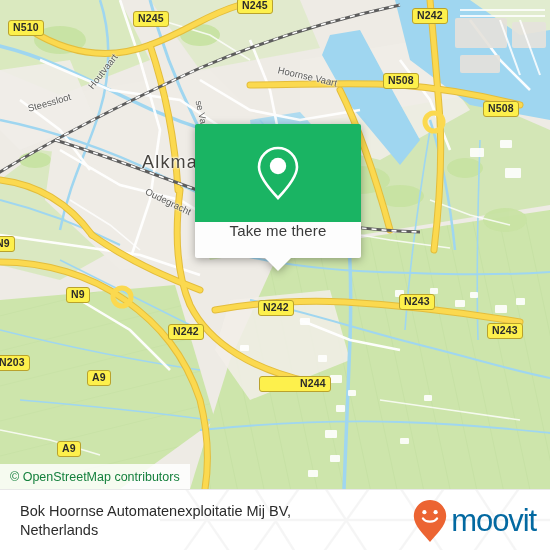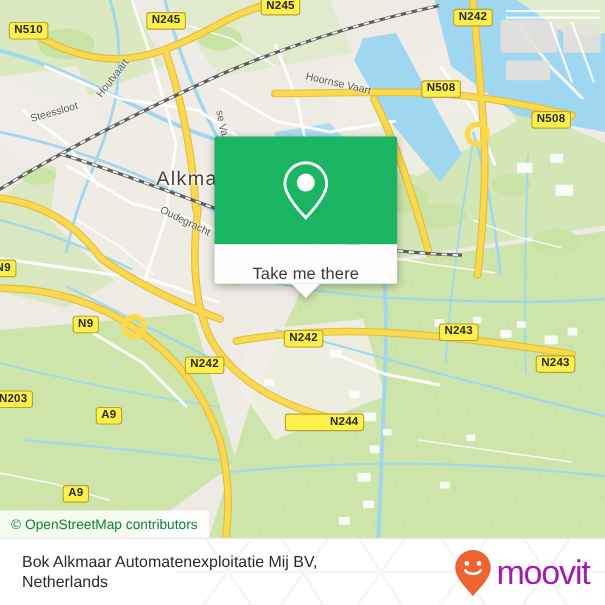--- a/index.html
+++ b/index.html
@@ -51,21 +51,21 @@
   .popup{
     position:absolute;left:195px;top:124px;width:166px;
     filter:drop-shadow(0 2px 4px rgba(0,0,0,.32));
   }
   .popup-head{
     height:98px;border-radius:2px 2px 0 0;
     display:flex;align-items:center;justify-content:center;
   }
   .popup-foot{
     height:36px;background:#fdfdfd;border-radius:0 0 2px 2px;
-    display:flex;align-items:flex-end;justify-content:center;
+    display:flex;align-items:flex-start;justify-content:center;
   }
   .popup-foot span{
     color:#3a3a3a;font-size:15px;letter-spacing:.15px;
   }
   .popup-tail{
     width:0;height:0;margin:0 auto;
     border-left:13px solid transparent;
     border-right:13px solid transparent;
     border-top:13px solid #fdfdfd;
   }
@@ -92,21 +92,21 @@
   .bottom-title{
     position:relative;z-index:2;
     margin-left:20px;width:350px;
     font-size:14.5px;color:#2b2b2b;line-height:19px;
   }
   .brand{
     position:absolute;right:14px;top:50%;transform:translateY(-50%);
     display:flex;align-items:center;gap:3px;z-index:2;
   }
   .brand-word{
-    font-size:31px;color:#a21caf;letter-spacing:-1.1px;
+    font-size:31px;color:#0369a1;letter-spacing:-1.1px;
     font-weight:normal;line-height:31px;
   }
 </style>
 </head>
 <body>
 
 <div id="app">
 
   <div class="map">
 
@@ -325,21 +325,21 @@
         <path d="M470 -10 L522 70"></path>
         <path d="M235 -10 L178 70"></path>
           <path d="M305 -10 L248 70"></path>
         <path d="M375 -10 L318 70"></path>
           <path d="M450 -10 L393 70"></path>
         <path d="M525 -10 L468 70"></path>
         <path d="M160 30 L550 30"></path>
       </g>
     </svg>
 
-    <div class="bottom-title">Bok Alkmaar Automatenexploitatie Mij BV, Netherlands</div>
+    <div class="bottom-title">Bok Hoornse Automatenexploitatie Mij BV, Netherlands</div>
 
     <div class="brand">
       <svg width="36" height="44" viewBox="0 0 36 44">
         <path d="M18 1 C9 1 1.8 8.2 1.8 17.2 C1.8 26.5 12.2 36 18 43 C23.8 36 34.2 26.5 34.2 17.2 C34.2 8.2 27 1 18 1 Z" fill="#ec6432"></path>
         <circle cx="12.4" cy="13.2" r="2.1" fill="#ffffff"></circle>
         <circle cx="23.6" cy="13.2" r="2.1" fill="#ffffff"></circle>
         <path d="M11 19.5 C13.5 23.6 22.5 23.6 25 19.5" stroke="#ffffff" stroke-width="2.4" fill="none" stroke-linecap="round"></path>
       </svg>
       <span class="brand-word">moovit</span>
     </div>

